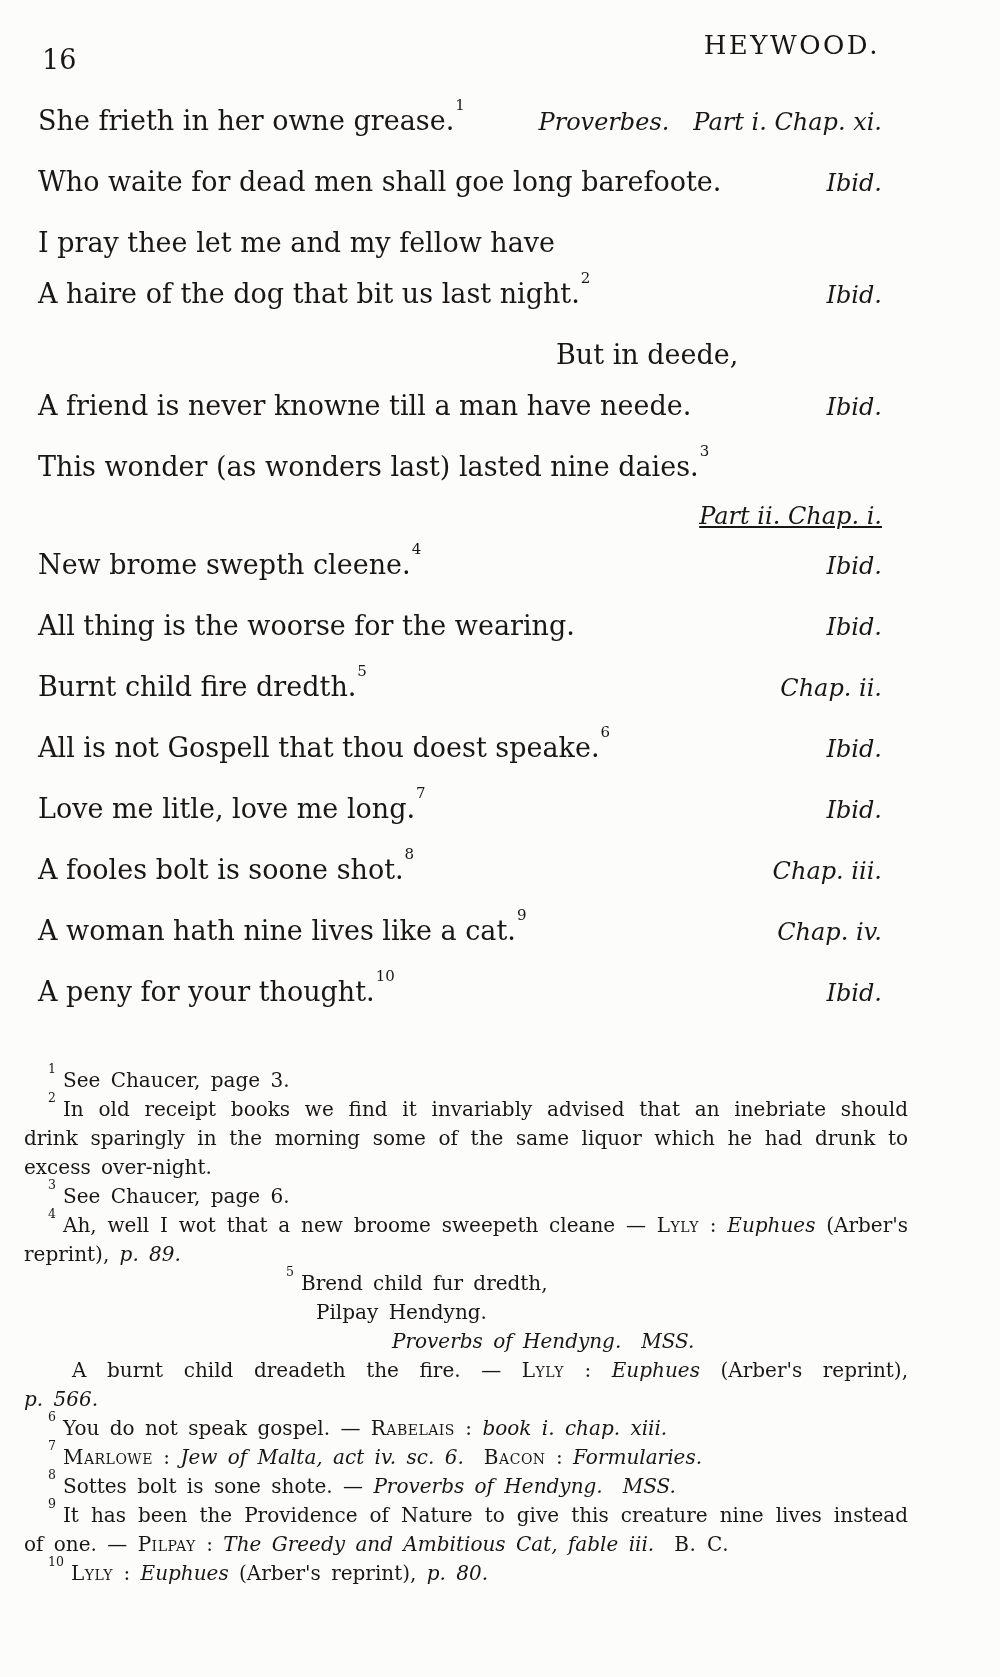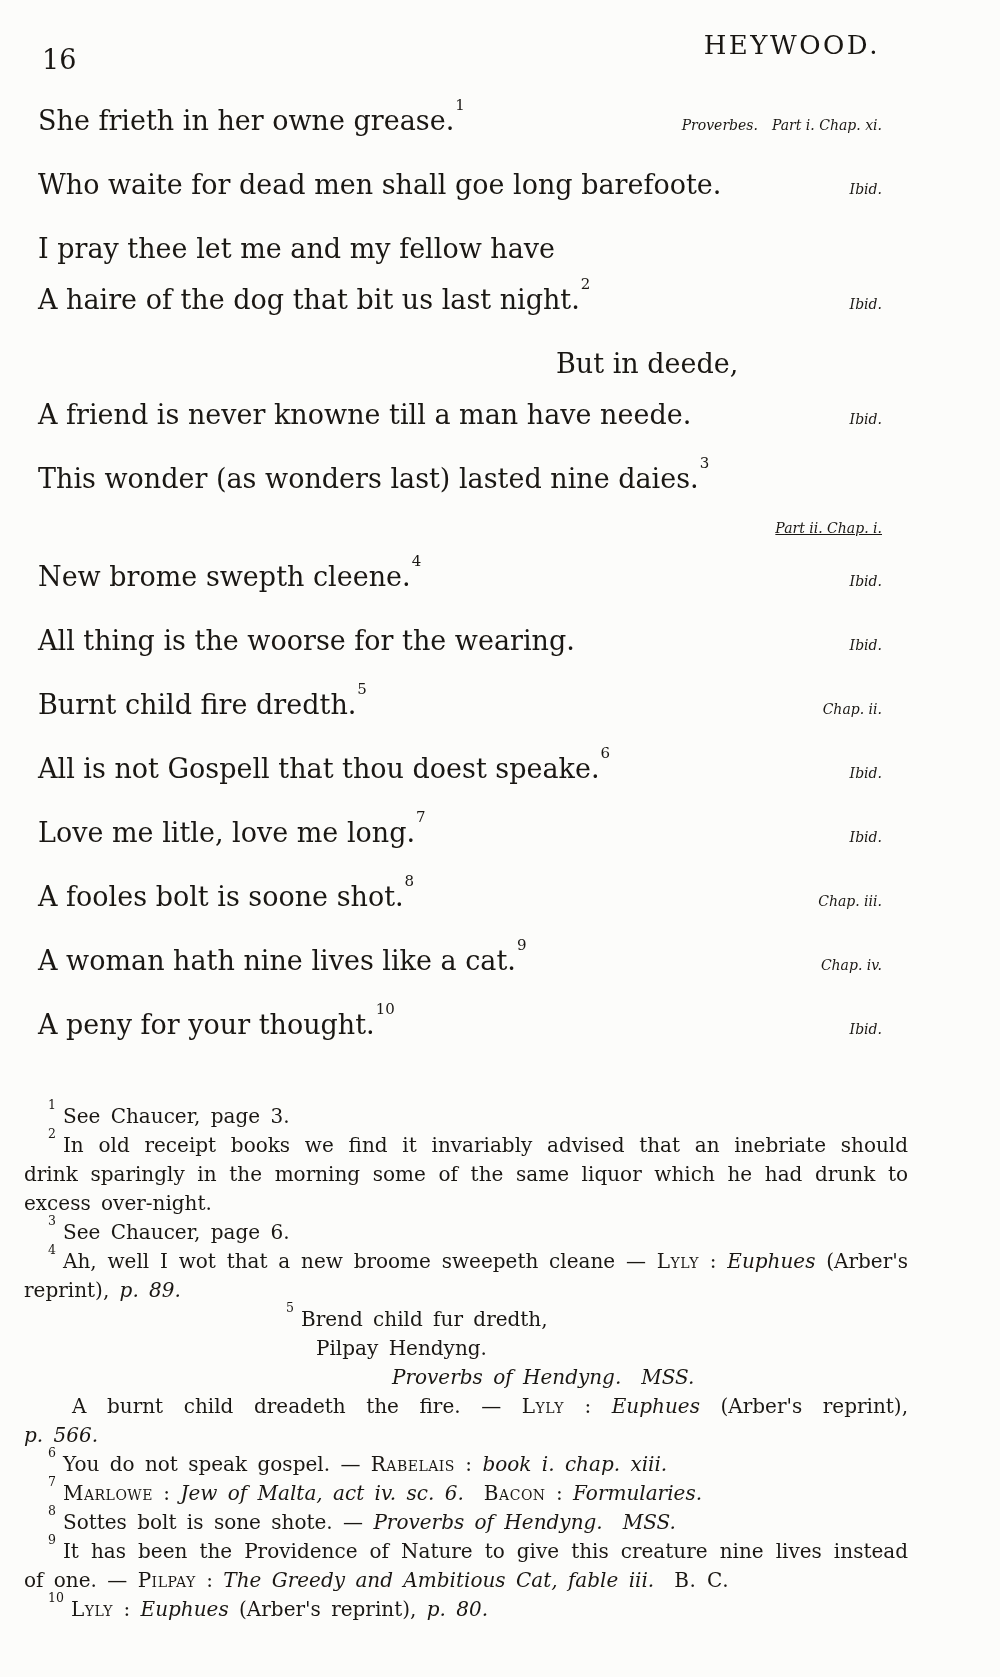--- a/index.html
+++ b/index.html
@@ -20,21 +20,21 @@
 
   
   .quotes { margin: 38px 118px 0 38px; font-size: 27px; }
   .quote { margin-bottom: 26px; }
   .quote.tight { margin-bottom: 16px; }
   .qline { display: flex; align-items: baseline; line-height: 34px; margin-top: 17px; }
   .qline.citeonly { line-height: 30px; text-decoration: underline; }
   .qline.deede { padding-left: 518px; }
   .qtext { flex: 0 1 auto; }
   .qsup { font-size: 15px; line-height: 0; position: relative; top: -10px; margin-left: 1px; }
-  .qcite { margin-left: auto; font-style: italic; font-size: 14px; white-space: pre; flex: 0 0 auto; }
+  .qcite { margin-left: auto; font-style: italic; font-size: 24px; white-space: pre; flex: 0 0 auto; }
 
   
   .footnotes { margin: 56px 92px 0 24px; font-size: 20px; line-height: 29px; word-spacing: 4px; }
   .fn { margin: 0; text-indent: 24px; text-align: justify; }
   .fn-num { font-size: 12.5px; line-height: 0; position: relative; top: -6px; margin-right: 7px; }
   .i { font-style: italic; }
   .sc { font-variant: small-caps; letter-spacing: 0.5px; }
   .fn5-v1 { margin-left: 262px; }
   .fn5-v2 { margin-left: 292px; }
   .fn5-v3 { margin-left: 368px; }

